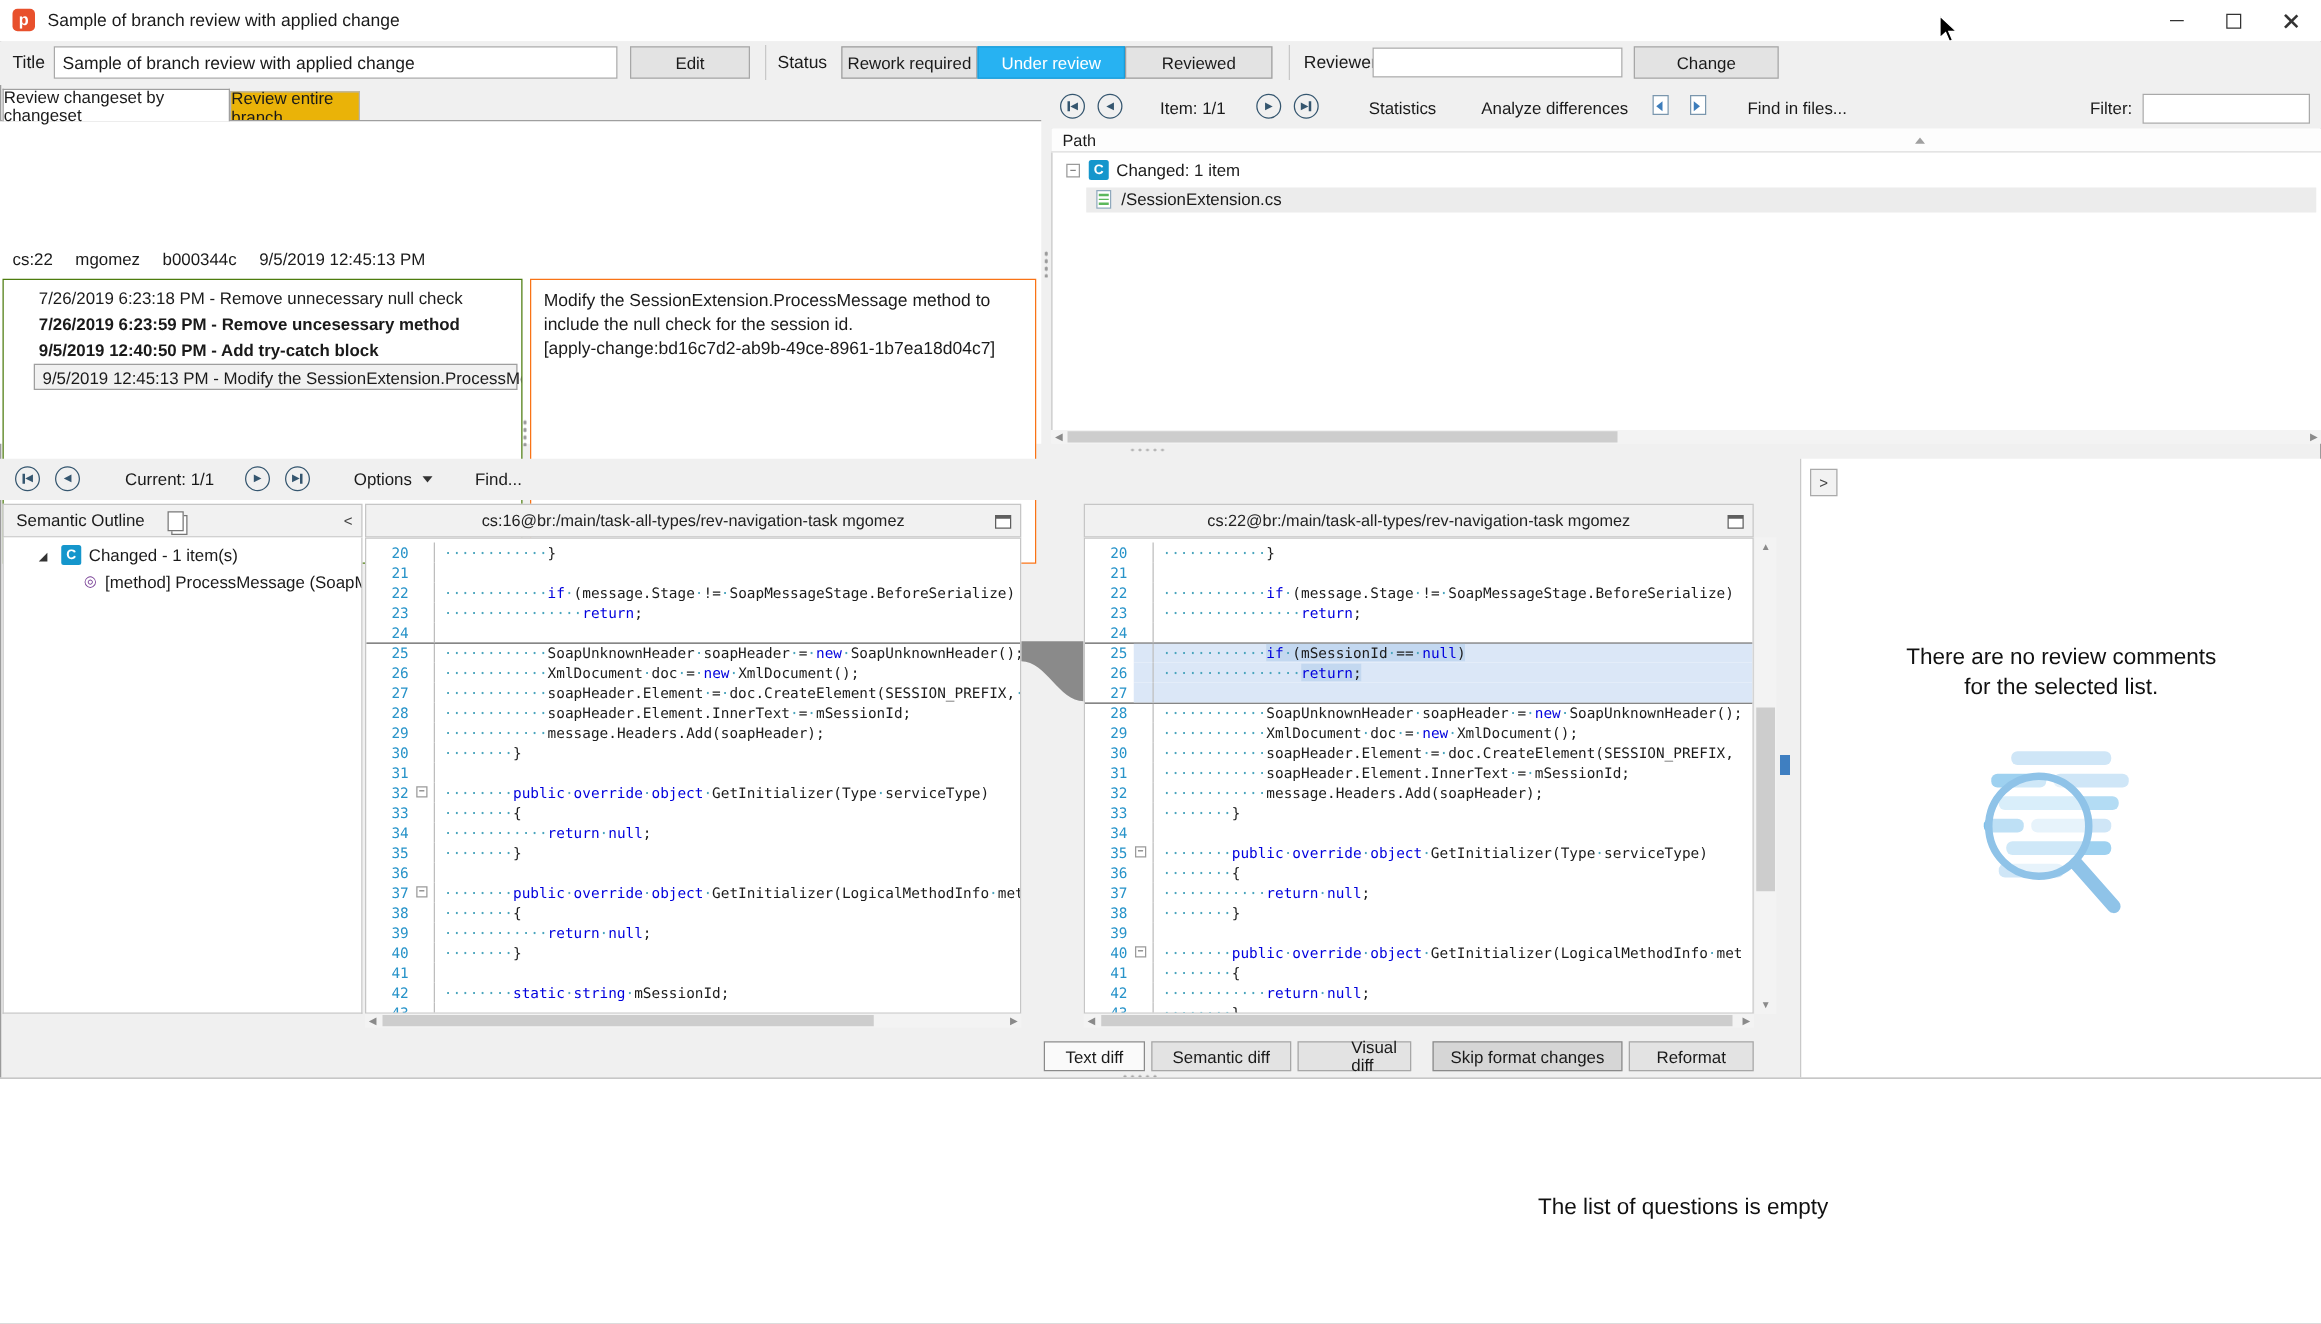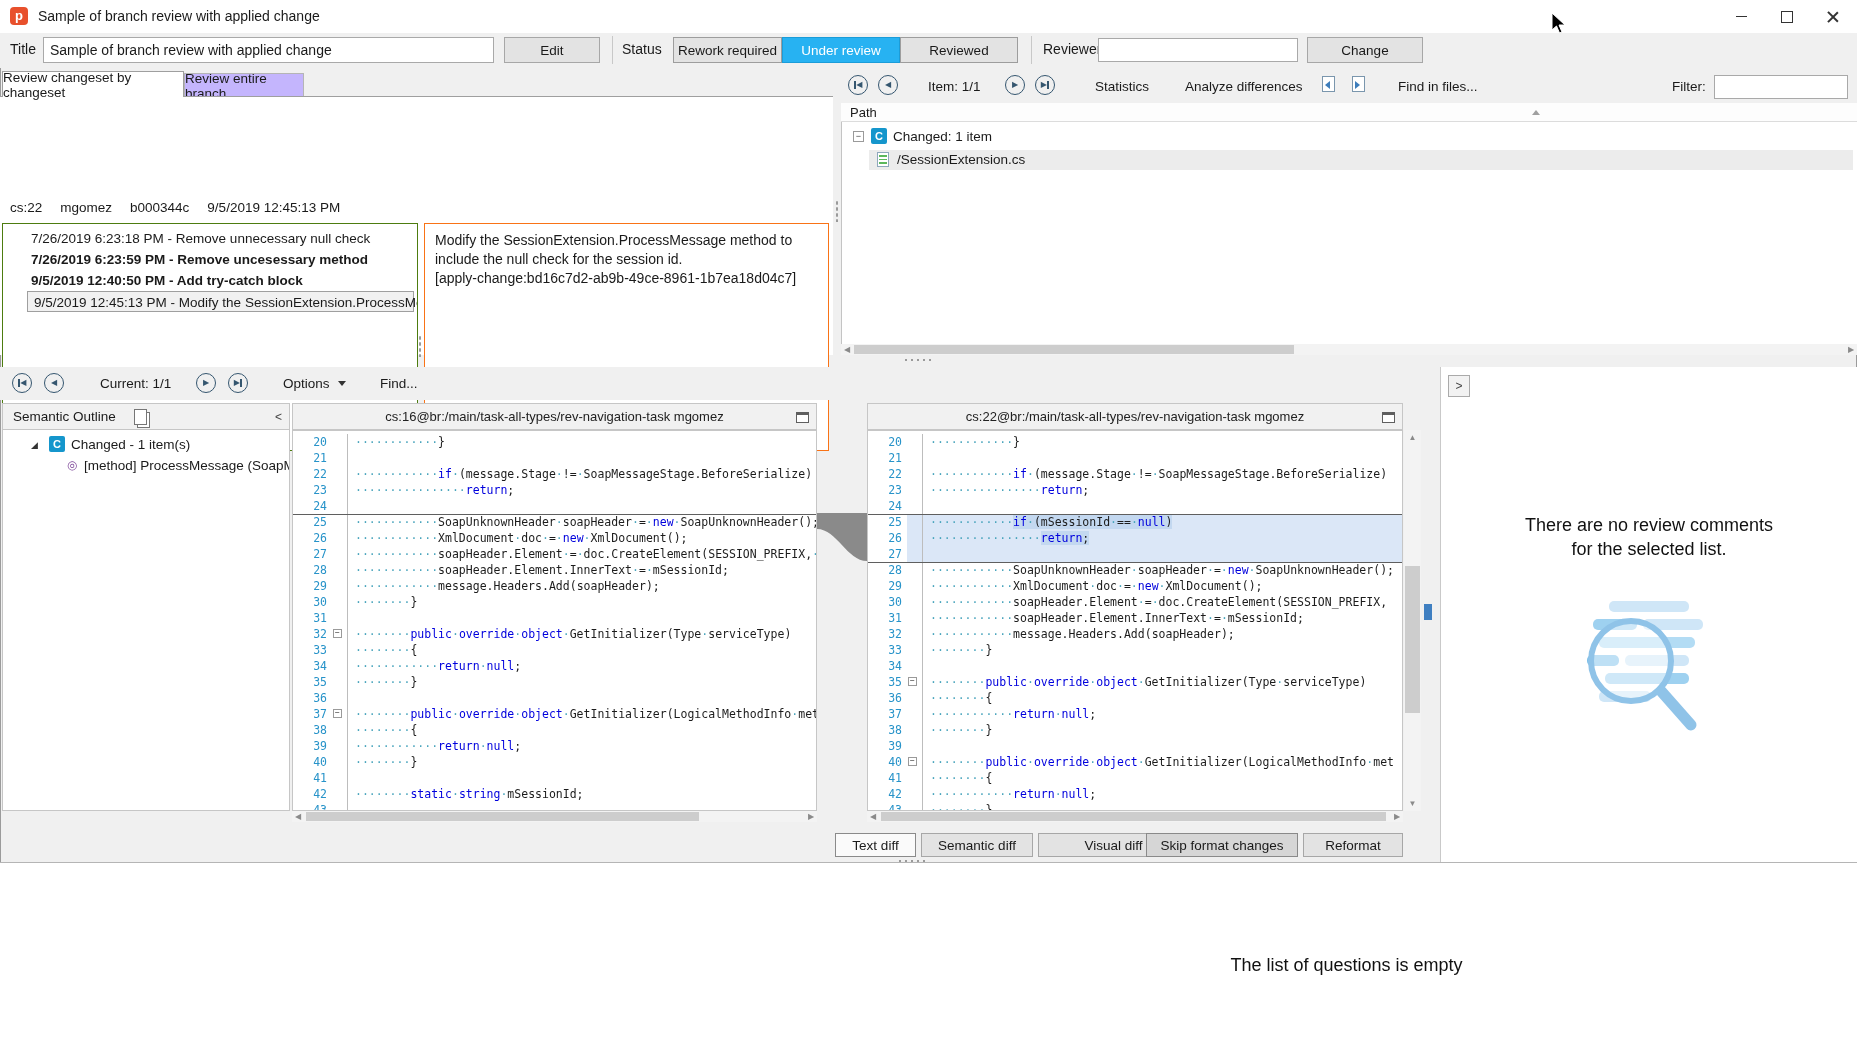--- a/index.html
+++ b/index.html
@@ -26,21 +26,21 @@
             padding:0 6px;box-sizing:border-box;outline:none;color:#1a1a1a;}
   .btn{position:absolute;background:#e3e3e3;border:1px solid #a7a7a7;font-size:13.5px;
        display:flex;align-items:center;justify-content:center;box-sizing:border-box;}
   .vsep{position:absolute;width:1px;background:#c8c8c8;}
   .seg{position:absolute;top:4px;height:26px;border:1px solid #9d9d9d;background:#e3e3e3;
        display:flex;align-items:center;justify-content:center;font-size:13.5px;box-sizing:border-box;}
   .seg.active{background:#27b2f2;border-color:#1b9cd8;color:#fff;}
   
   .tab{position:absolute;box-sizing:border-box;display:flex;align-items:center;justify-content:center;font-size:13.5px;}
   #tab1{left:2px;top:71px;width:182px;height:26px;background:#fff;border:1px solid #9f9f9f;border-bottom:none;z-index:3;}
-  #tab2{left:184px;top:73px;width:120px;height:24px;background:#c4b5fd;border:1px solid #b5b5b5;border-bottom:none;}
+  #tab2{left:184px;top:73px;width:104px;height:24px;background:#eab308;border:1px solid #b5b5b5;border-bottom:none;}
   #leftpanel{left:0;top:96px;width:833px;height:259px;background:#fff;border-top:1px solid #9f9f9f;box-sizing:border-box;}
   #csinfo{left:10px;top:103px;display:flex;gap:18px;font-size:13.5px;}
   #cslist{left:2px;top:126px;width:416px;height:228px;background:#fff;border:1px solid #4d7c0f;box-sizing:border-box;overflow:hidden;}
   .csitem{position:relative;height:21px;line-height:21px;padding-left:28px;font-size:13.5px;white-space:nowrap;}
   .csitem.bold{font-weight:bold;}
   .csitem.selected{background:#f1f1f1;border:1px solid #9f9f9f;margin:0 3px 0 24px;padding-left:6px;box-sizing:border-box;}
   #cslist .pad{height:4px;}
   #commentbox{left:424px;top:126px;width:405px;height:228px;background:#fff;border:1px solid #f97316;
               box-sizing:border-box;padding:7px 10px;font-size:14px;line-height:19px;white-space:pre-line;overflow:hidden;}
   .gripv{position:absolute;width:4px;height:22px;
@@ -99,21 +99,21 @@
   #outlinepanel{left:2px;top:403px;width:288px;height:408px;}
   #outlineheader{left:0;top:0;width:288px;height:27px;background:#f1f1f1;border:1px solid #c6c6c6;box-sizing:border-box;}
   #outlinebody{left:0;top:27px;width:288px;height:381px;background:#fff;border:1px solid #c6c6c6;border-top:none;box-sizing:border-box;overflow:hidden;}
   .clipicon{position:absolute;width:11px;height:14px;border:1px solid #767676;background:#fff;
             box-shadow:3px 3px 0 -1px #fff,3px 3px 0 0 #767676;}
   .collapsebtn{position:absolute;font-size:12px;color:#444;}
   #diffgutter{left:817px;top:430px;width:50px;height:381px;}
   #diffbuttons .btn{top:833px;height:24px;}
   #btn-textdiff{left:835px;width:81px;background:#fafafa;border-color:#8a8a8a;}
   #btn-semdiff{left:921px;width:112px;}
-  #btn-visdiff{left:1038px;width:109px;padding-left:42px;}
+  #btn-visdiff{left:1038px;width:91px;padding-left:42px;}
   #btn-skipfmt{left:1146px;width:152px;background:#d6d6d6;border-color:#8a8a8a;}
   #btn-reformat{left:1303px;width:100px;}
   .bluemark{left:1424px;top:604px;width:8px;height:16px;background:#3f7fc1;}
   
   #commentspanel{left:1440px;top:367px;width:417px;height:495px;background:#fff;border-left:1px solid #c9c9c9;box-sizing:border-box;}
   #cp-collapse{left:7px;top:8px;width:22px;height:22px;background:#f2f2f2;border:1px solid #aaa;box-sizing:border-box;
                text-align:center;line-height:20px;font-size:12px;color:#444;}
   .emptymsg{position:absolute;width:100%;text-align:center;font-size:18px;color:#111;}
   
   #bottompanel{left:0;top:862px;width:1857px;height:197px;background:#fff;border-top:1px solid #b5b5b5;box-sizing:border-box;}

